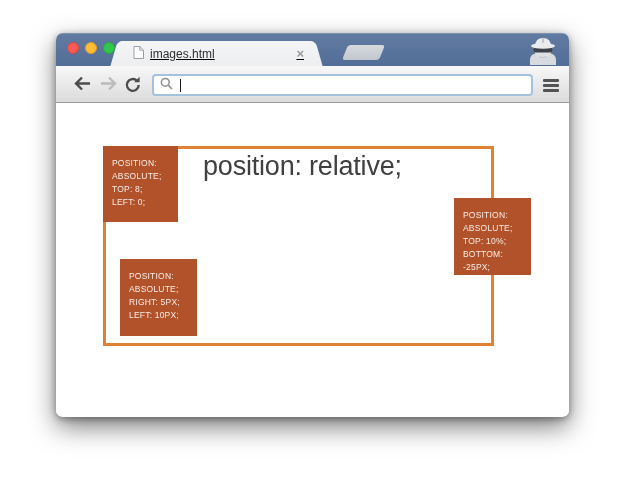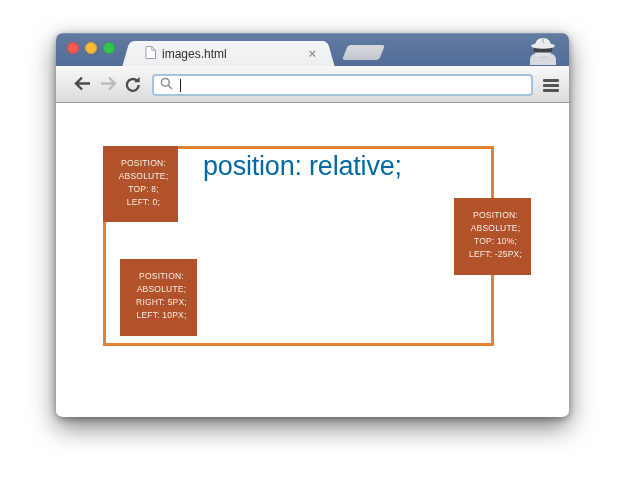--- a/index.html
+++ b/index.html
@@ -24,23 +24,24 @@
     box-shadow:inset 0 1px 0 rgba(255,255,255,.18);
   }
   .lights { position:absolute; left:11px; top:9px; display:flex; gap:6px; }
   .light { width:12px; height:12px; border-radius:50%; }
   .light.red    { background:#f95a52; border:1px solid #d8453f; }
   .light.yellow { background:#fdbc35; border:1px solid #dfa02b; }
   .light.green  { background:#32c74a; border:1px solid #29aa3e; }
 
   
   .tab {
-    position:absolute; left:76px; bottom:0; width:193px; height:25px;
+    position:absolute; left:64px; bottom:0; width:193px; height:25px;
     background:linear-gradient(#f4f5f6, #eceef0);
     border-radius:5px 5px 0 0;
+    text-decoration:underline;
   }
   .tab::before, .tab::after {
     content:""; position:absolute; bottom:0; width:13px; height:25px;
     background:inherit;
   }
   .tab::before { left:-6px;  transform:skewX(-16deg); border-radius:5px 0 0 0; }
   .tab::after  { right:-6px; transform:skewX(16deg);  border-radius:0 5px 0 0; }
   .tab-inner {
     position:relative; z-index:1; display:flex; align-items:center;
     height:100%; padding:0 9px 0 13px;
@@ -88,28 +89,27 @@
   
   .viewport { position:relative; height:313px; background:#fff; }
 
   .pos-container {
     position:absolute; left:47px; top:43px;
     width:391px; height:200px;
     border:3px solid #e08133;
   }
   .pos-heading {
     position:absolute; left:97px; top:0;
-    font-size:27px; line-height:34px; color:#0369a1;
+    font-size:27px; line-height:34px; color:#404040;
     letter-spacing:-0.2px; white-space:nowrap;
   }
   .pbox {
     position:absolute; background:#b1522b; color:#f7ede6;
     font-size:8.5px; line-height:13px; padding:11px 3px 0 9px;
     letter-spacing:0.2px;
-    text-align:center;
   }
   .pbox.one   { left:-3px;  top:-3px;  width:75px; height:76px; }
   .pbox.two   { left:14px;  bottom:7px; width:77px; height:77px; }
   .pbox.three { right:-40px; top:49px;  width:77px; height:77px; }
 </style>
 </head>
 <body>
 
 <div class="window">
 
@@ -199,17 +199,17 @@
         <div>POSITION:</div>
         <div>ABSOLUTE;</div>
         <div>RIGHT: 5PX;</div>
         <div>LEFT: 10PX;</div>
       </div>
 
       <div class="pbox three">
         <div>POSITION:</div>
         <div>ABSOLUTE;</div>
         <div>TOP: 10%;</div>
-        <div>LEFT: -25PX;</div>
+        <div>BOTTOM: -25PX;</div>
       </div>
     </div>
   </div>
 </div>
 
 </body></html>

